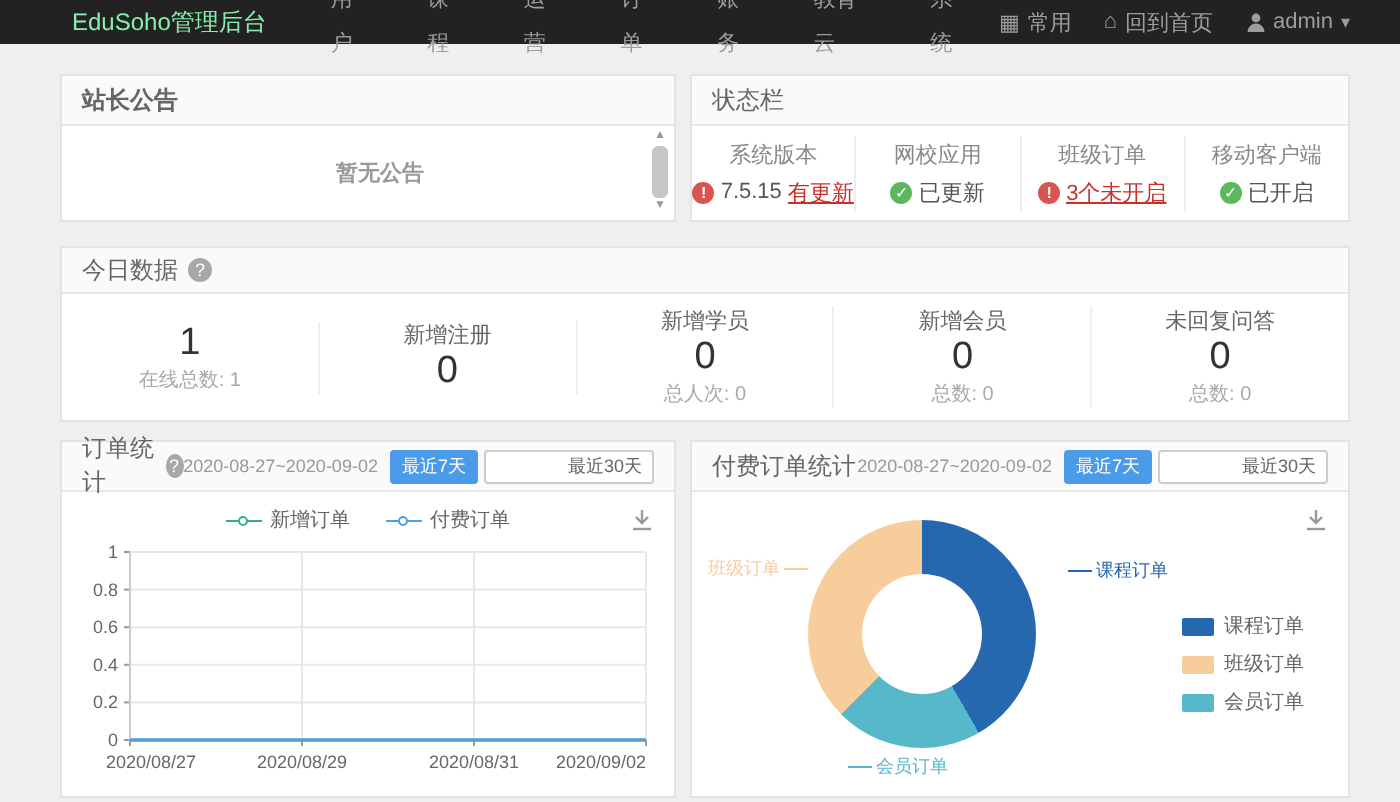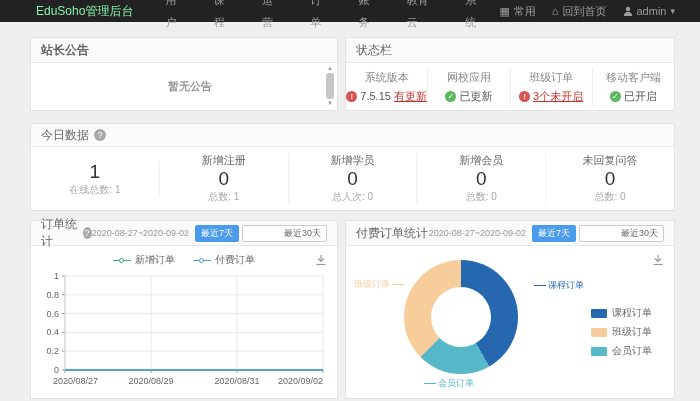--- a/index.html
+++ b/index.html
@@ -169,21 +169,20 @@
         <span class="help-icon">?</span>
       </div>
       <div class="today-body">
         <div class="stat">
           <div class="stat-value">1</div>
           <div class="stat-sub">在线总数: 1</div>
         </div>
         <div class="stat">
           <div class="stat-label">新增注册</div>
           <div class="stat-value">0</div>
-          <div class="stat-sub">总数: 1</div>
         </div>
         <div class="stat">
           <div class="stat-label">新增学员</div>
           <div class="stat-value">0</div>
           <div class="stat-sub">总人次: 0</div>
         </div>
         <div class="stat">
           <div class="stat-label">新增会员</div>
           <div class="stat-value">0</div>
           <div class="stat-sub">总数: 0</div>

